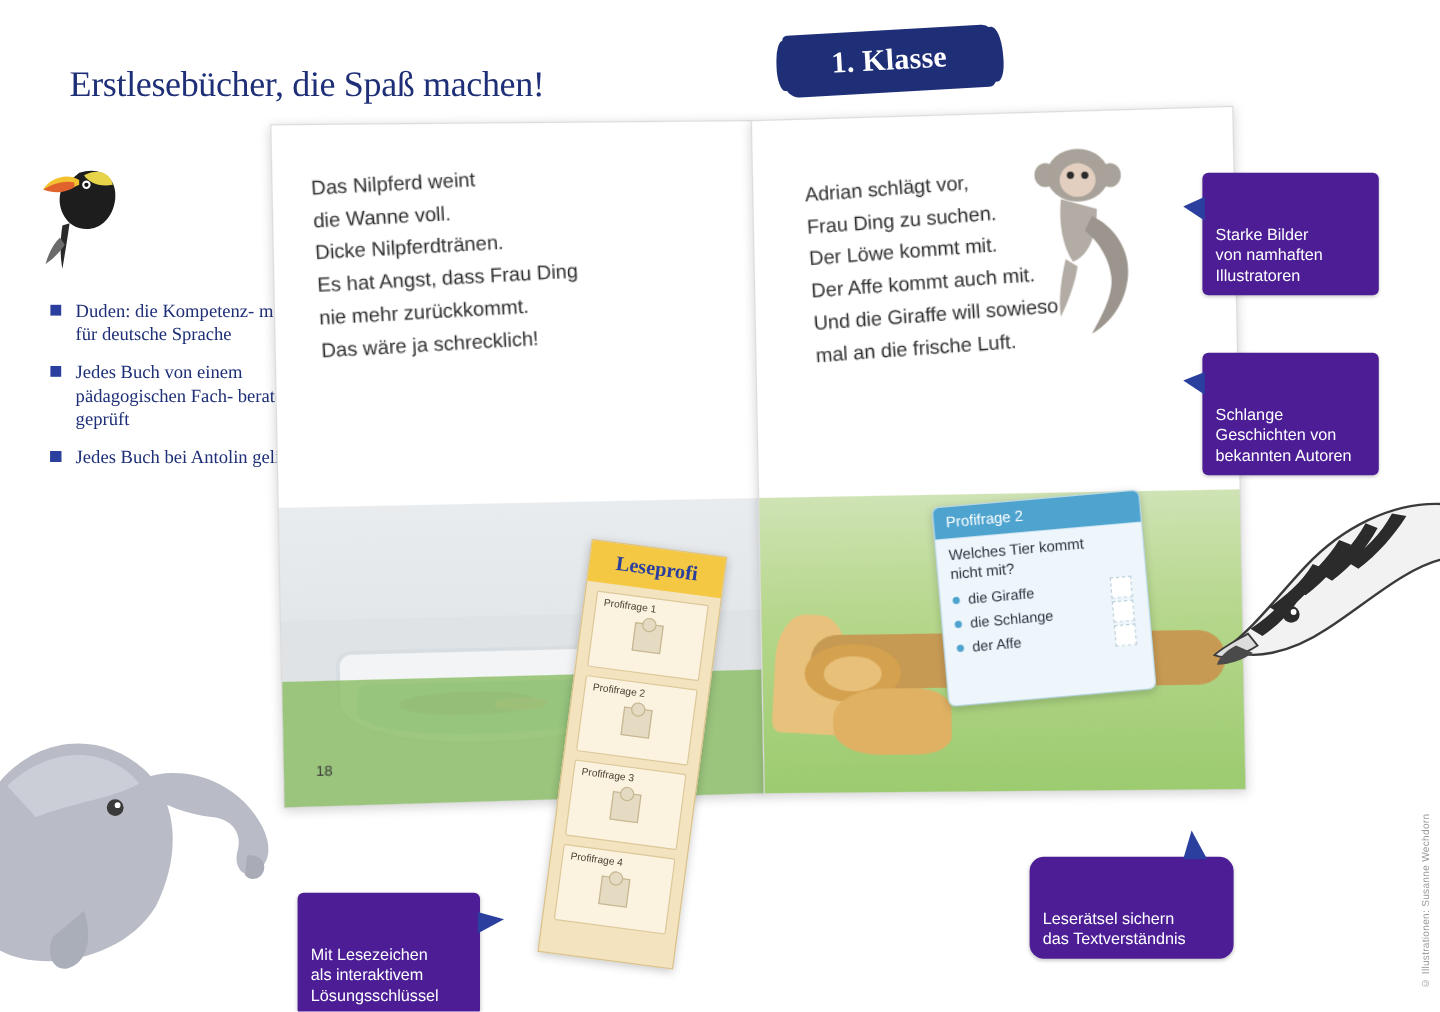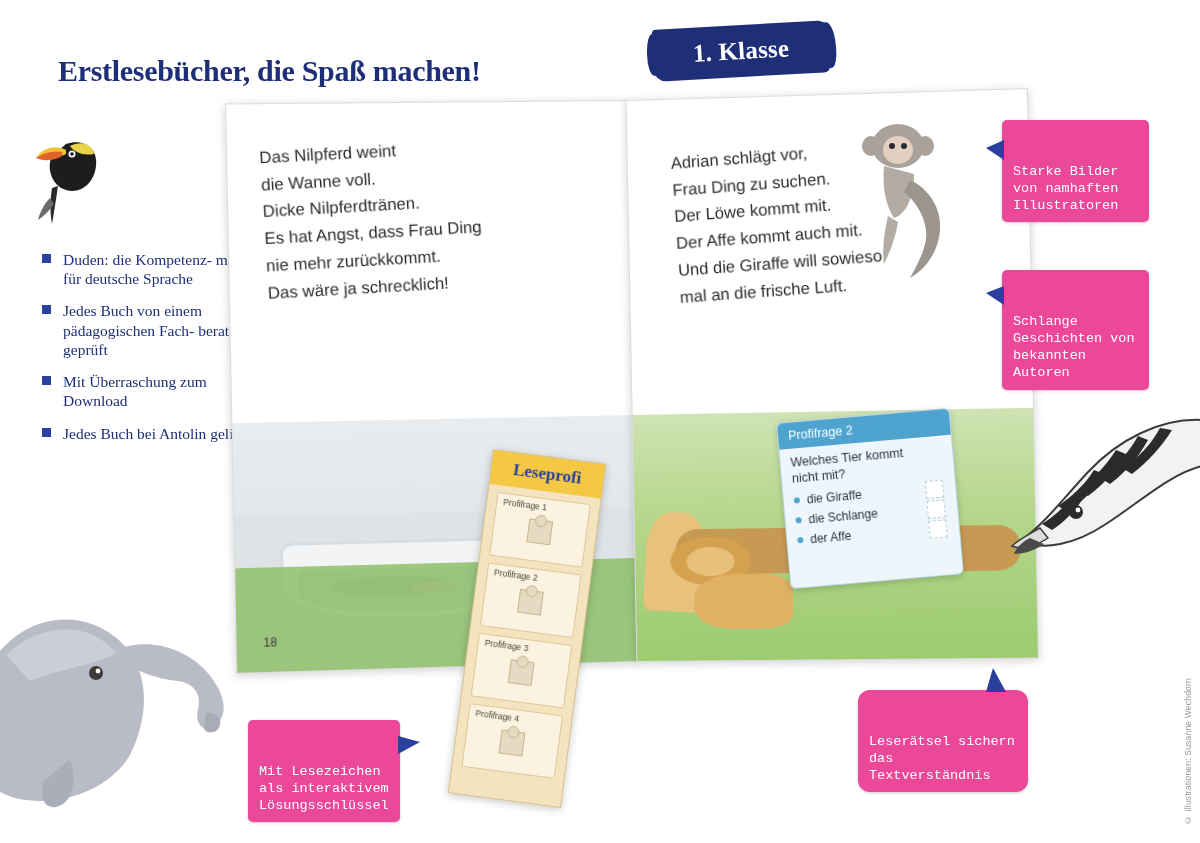--- a/index.html
+++ b/index.html
@@ -19,21 +19,21 @@
     position: absolute;
     inset: 0;
   }
 
   
   #headline {
     position: absolute;
     left: 58px;
     top: 54px;
     font-family: "Liberation Serif", serif;
-    font-weight: bold;
+    font-weight: normal;
     font-size: 30px;
     letter-spacing: -0.3px;
     color: #1e2f77;
     white-space: nowrap;
   }
 
   
   #klasse-badge {
     position: absolute;
     left: 653px;
@@ -410,29 +410,30 @@
     top: 2px;
     width: 16px;
     height: 16px;
     background: #ffffff;
     border: 1px dashed #b9cfdb;
   }
 
   
   .callout {
     position: absolute;
-    background: #ec4899;
+    background: #4c1d95;
     color: #ffffff;
     border-radius: 5px;
     padding: 8px 11px;
-    font-family: Liberation Mono, monospace;
+    font-family: Liberation Sans, sans-serif;
     font-size: 13.5px;
     line-height: 1.28;
     white-space: pre-line;
     box-shadow: 0 1px 3px rgba(0,0,0,0.2);
+    margin-top: 24px;
   }
   .callout .tail {
     position: absolute;
     width: 0; height: 0;
   }
   #callout-illustratoren { left: 1002px; top: 120px; width: 125px; }
   #callout-illustratoren .tail {
     left: -16px; top: 20px;
     border-top: 8px solid transparent;
     border-bottom: 12px solid transparent;
@@ -502,22 +503,20 @@
       <span class="bullet-square"></span>
       <span>Jedes Buch von einem
 pädagogischen Fach-
 berater geprüft</span>
     </div>
     <div class="bullet-row">
       <span class="bullet-square"></span>
     </div>
     <div class="bullet-row">
       <span class="bullet-square"></span>
-      <span>Mit Überraschung zum
-Download</span>
     </div>
     <div class="bullet-row">
       <span class="bullet-square"></span>
       <span>Jedes Buch bei Antolin
 gelistet</span>
     </div>
   </div>
 
   <div id="book">
 

